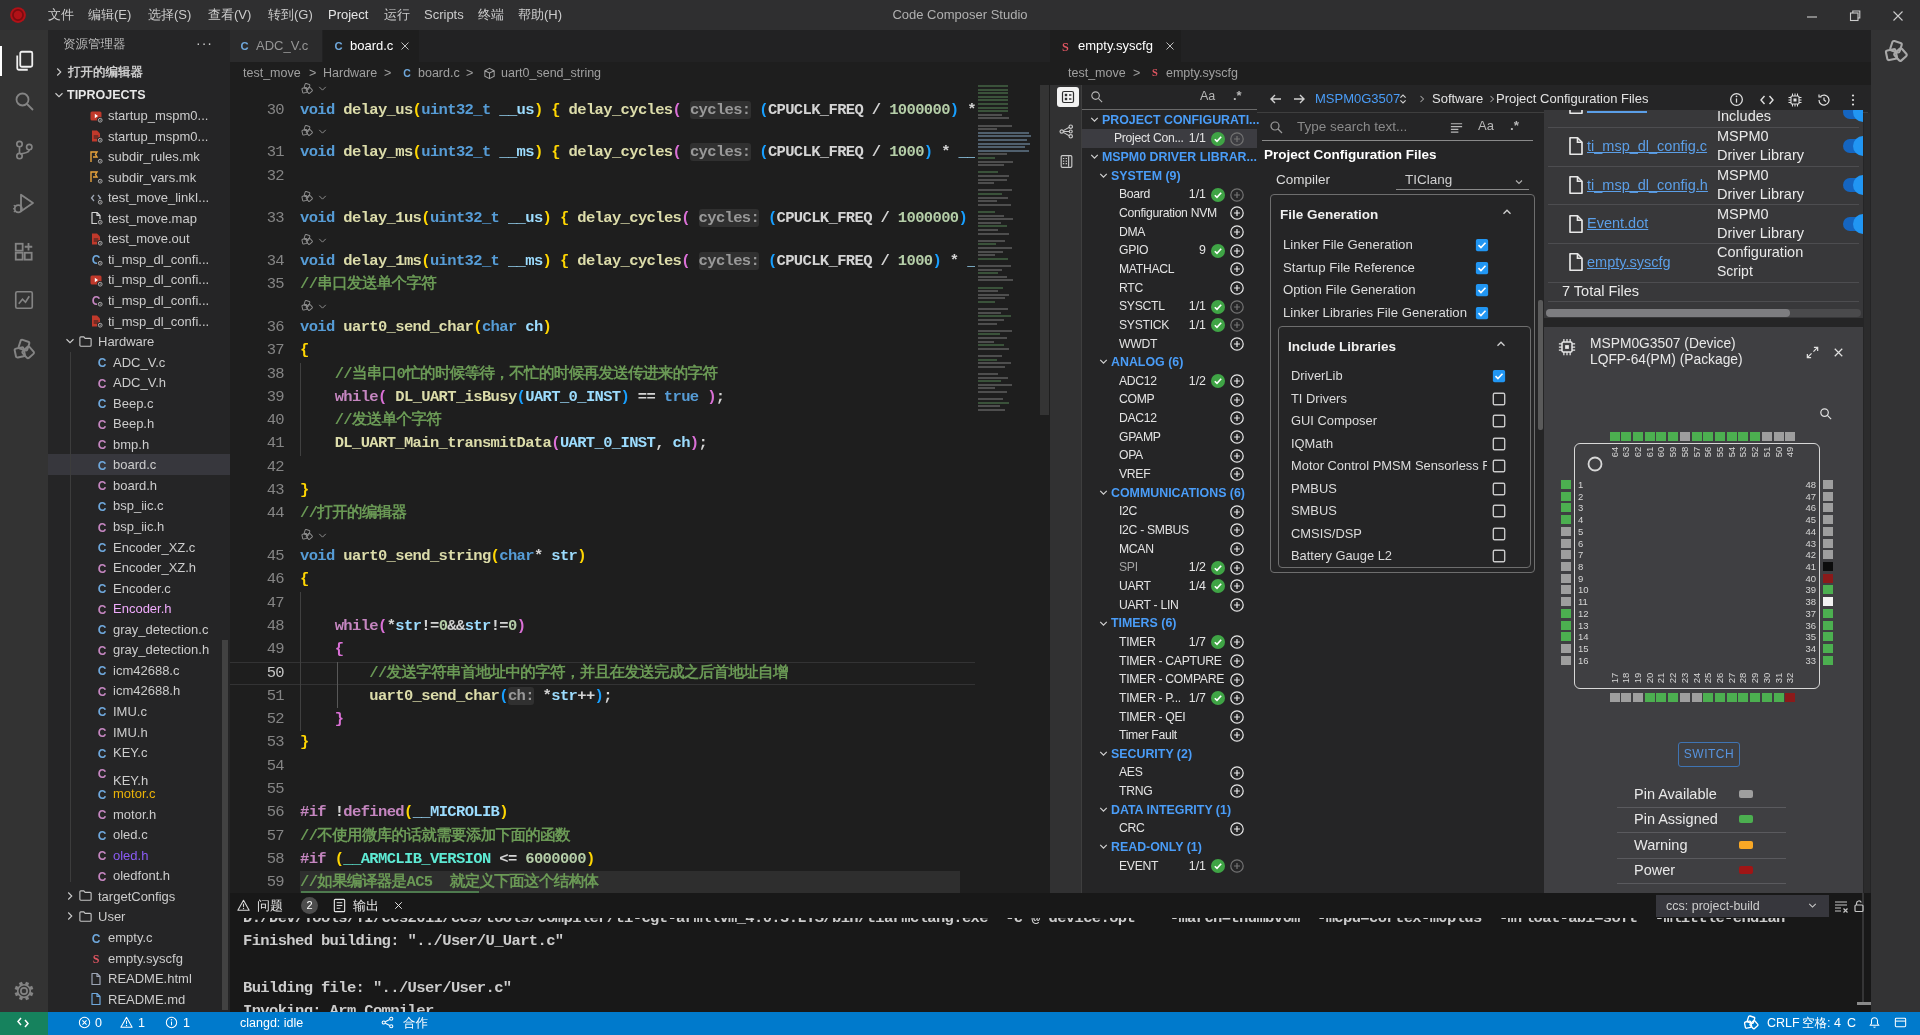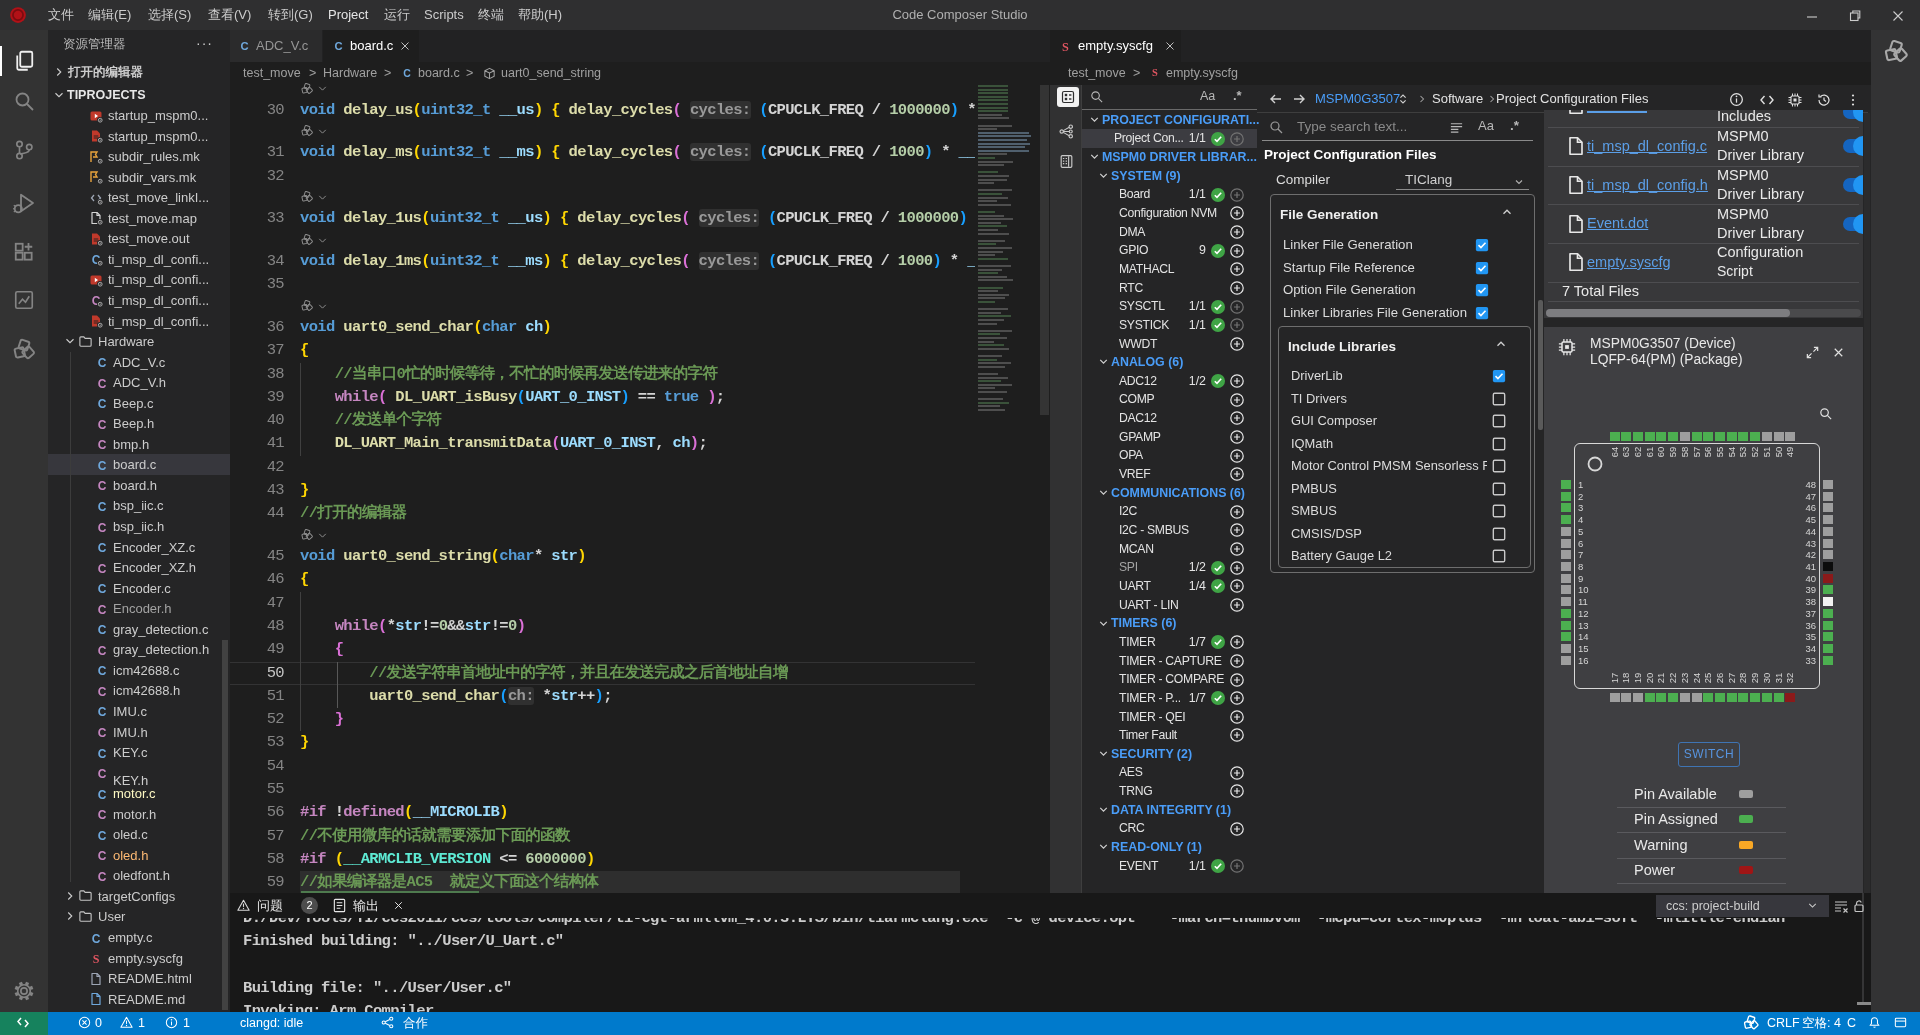--- a/index.html
+++ b/index.html
@@ -226,21 +226,21 @@
     <text x="8" y="12.5" font-size="12" font-weight="bold" fill="#c586c0" text-anchor="middle" font-family="Liberation Sans">C</text>
   </svg>
 <div style="left:113px;top:557.1px;width:120px;height:21px;line-height:21px;font-size:13px;color:#cccccc;">Encoder_XZ.h</div>
 <svg style="position:absolute;left:94px;top:580.15px;" width="16" height="16" viewBox="0 0 16 16">
     <text x="8" y="12.5" font-size="12" font-weight="bold" fill="#6fa8dc" text-anchor="middle" font-family="Liberation Sans">C</text>
   </svg>
 <div style="left:113px;top:577.65px;width:120px;height:21px;line-height:21px;font-size:13px;color:#cccccc;">Encoder.c</div>
 <svg style="position:absolute;left:94px;top:600.6999999999999px;" width="16" height="16" viewBox="0 0 16 16">
     <text x="8" y="12.5" font-size="12" font-weight="bold" fill="#c586c0" text-anchor="middle" font-family="Liberation Sans">C</text>
   </svg>
-<div style="left:113px;top:598.1999999999999px;width:120px;height:21px;line-height:21px;font-size:13px;color:#a3a3a3;">Encoder.h</div>
+<div style="left:113px;top:598.1999999999999px;width:120px;height:21px;line-height:21px;font-size:13px;color:#f0abfc;">Encoder.h</div>
 <svg style="position:absolute;left:94px;top:621.2499999999999px;" width="16" height="16" viewBox="0 0 16 16">
     <text x="8" y="12.5" font-size="12" font-weight="bold" fill="#6fa8dc" text-anchor="middle" font-family="Liberation Sans">C</text>
   </svg>
 <div style="left:113px;top:618.7499999999999px;width:120px;height:21px;line-height:21px;font-size:13px;color:#cccccc;">gray_detection.c</div>
 <svg style="position:absolute;left:94px;top:641.7999999999998px;" width="16" height="16" viewBox="0 0 16 16">
     <text x="8" y="12.5" font-size="12" font-weight="bold" fill="#c586c0" text-anchor="middle" font-family="Liberation Sans">C</text>
   </svg>
 <div style="left:113px;top:639.2999999999998px;width:120px;height:21px;line-height:21px;font-size:13px;color:#cccccc;">gray_detection.h</div>
 <svg style="position:absolute;left:94px;top:662.3499999999998px;" width="16" height="16" viewBox="0 0 16 16">
     <text x="8" y="12.5" font-size="12" font-weight="bold" fill="#6fa8dc" text-anchor="middle" font-family="Liberation Sans">C</text>
@@ -262,33 +262,33 @@
     <text x="8" y="12.5" font-size="12" font-weight="bold" fill="#6fa8dc" text-anchor="middle" font-family="Liberation Sans">C</text>
   </svg>
 <div style="left:113px;top:742.0499999999996px;width:120px;height:21px;line-height:21px;font-size:13px;color:#cccccc;">KEY.c</div>
 <svg style="position:absolute;left:94px;top:765.0999999999996px;" width="16" height="16" viewBox="0 0 16 16">
     <text x="8" y="12.5" font-size="12" font-weight="bold" fill="#c586c0" text-anchor="middle" font-family="Liberation Sans">C</text>
   </svg>
 <div style="left:113px;top:762.5999999999996px;width:120px;height:21px;line-height:21px;font-size:13px;color:#cccccc;margin-top:7px;">KEY.h</div>
 <svg style="position:absolute;left:94px;top:785.6499999999995px;" width="16" height="16" viewBox="0 0 16 16">
     <text x="8" y="12.5" font-size="12" font-weight="bold" fill="#6fa8dc" text-anchor="middle" font-family="Liberation Sans">C</text>
   </svg>
-<div style="left:113px;top:783.1499999999995px;width:120px;height:21px;line-height:21px;font-size:13px;color:#fef9c3;">motor.c</div>
+<div style="left:113px;top:783.1499999999995px;width:120px;height:21px;line-height:21px;font-size:13px;color:#eab308;">motor.c</div>
 <svg style="position:absolute;left:94px;top:806.1999999999995px;" width="16" height="16" viewBox="0 0 16 16">
     <text x="8" y="12.5" font-size="12" font-weight="bold" fill="#c586c0" text-anchor="middle" font-family="Liberation Sans">C</text>
   </svg>
 <div style="left:113px;top:803.6999999999995px;width:120px;height:21px;line-height:21px;font-size:13px;color:#cccccc;">motor.h</div>
 <svg style="position:absolute;left:94px;top:826.7499999999994px;" width="16" height="16" viewBox="0 0 16 16">
     <text x="8" y="12.5" font-size="12" font-weight="bold" fill="#6fa8dc" text-anchor="middle" font-family="Liberation Sans">C</text>
   </svg>
 <div style="left:113px;top:824.2499999999994px;width:120px;height:21px;line-height:21px;font-size:13px;color:#cccccc;">oled.c</div>
 <svg style="position:absolute;left:94px;top:847.2999999999994px;" width="16" height="16" viewBox="0 0 16 16">
     <text x="8" y="12.5" font-size="12" font-weight="bold" fill="#c586c0" text-anchor="middle" font-family="Liberation Sans">C</text>
   </svg>
-<div style="left:113px;top:844.7999999999994px;width:120px;height:21px;line-height:21px;font-size:13px;color:#fdba74;">oled.h</div>
+<div style="left:113px;top:844.7999999999994px;width:120px;height:21px;line-height:21px;font-size:13px;color:#8b5cf6;">oled.h</div>
 <svg style="position:absolute;left:94px;top:867.8499999999993px;" width="16" height="16" viewBox="0 0 16 16">
     <text x="8" y="12.5" font-size="12" font-weight="bold" fill="#c586c0" text-anchor="middle" font-family="Liberation Sans">C</text>
   </svg>
 <div style="left:113px;top:865.3499999999993px;width:120px;height:21px;line-height:21px;font-size:13px;color:#cccccc;">oledfont.h</div>
 <svg style="position:absolute;left:63px;top:888.8999999999993px;" width="14" height="14" viewBox="0 0 16 16">
     <path d="M6 4 L10 8 L6 12" fill="none" stroke="#cccccc" stroke-width="1.3"></path>
   </svg>
 <svg style="position:absolute;left:78px;top:888.3999999999993px;" width="15" height="15" viewBox="0 0 16 16">
     <path d="M2 4 a1 1 0 0 1 1-1 h3.2 l1.4 1.6 H13 a1 1 0 0 1 1 1 V12 a1 1 0 0 1 -1 1 H3 a1 1 0 0 1 -1-1 Z" fill="none" stroke="#c5c5c5" stroke-width="1.2"></path>
   </svg>
@@ -430,20 +430,21 @@
 <div style="left:301px;top:891.1999999999995px;width:178px;height:2px;background:#4e7a4e;"></div>
 <div class="mono" style="left:230px;top:871.1999999999995px;width:54px;height:23.3px;line-height:23.3px;font-size:15.5px;color:#858585;text-align:right;font-weight:normal;">59</div>
 <div style="left:300px;top:362.50000000000006px;width:1px;height:93.20000000000005px;background:#404040;"></div>
 <div style="left:300px;top:591.6px;width:1px;height:139.79999999999973px;background:#404040;"></div>
 <div style="left:337px;top:661.4999999999999px;width:1px;height:46.59999999999991px;background:#585858;"></div>
 <div style="left:300px;top:62px;width:675px;height:831px;overflow:hidden;">
 <div class="mono" style="left:0;top:36.5px;width:1200px;height:23.3px;line-height:23.3px;font-size:15.5px;"><span style="color:#569CD6">void </span><span style="color:#DCDCAA">delay_us</span><span style="color:#FFD602">(</span><span style="color:#569CD6">uint32_t</span><span style="color:#D4D4D4"> </span><span style="color:#9CDCFE">__us</span><span style="color:#FFD602">)</span><span style="color:#D4D4D4"> </span><span style="color:#FFD602">{</span><span style="color:#D4D4D4"> </span><span style="color:#DCDCAA">delay_cycles</span><span style="color:#DA70D6">(</span><span style="color:#D4D4D4"> </span><span style="color:#999999;background:#303030;border-radius:3px;">cycles:</span><span style="color:#D4D4D4"> </span><span style="color:#179FFF">(</span><span style="color:#D4D4D4">CPUCLK_FREQ</span><span style="color:#D4D4D4"> / </span><span style="color:#B5CEA8">1000000</span><span style="color:#179FFF">)</span><span style="color:#D4D4D4"> * </span></div>
 <div class="mono" style="left:0;top:79.2px;width:1200px;height:23.3px;line-height:23.3px;font-size:15.5px;"><span style="color:#569CD6">void </span><span style="color:#DCDCAA">delay_ms</span><span style="color:#FFD602">(</span><span style="color:#569CD6">uint32_t</span><span style="color:#D4D4D4"> </span><span style="color:#9CDCFE">__ms</span><span style="color:#FFD602">)</span><span style="color:#D4D4D4"> </span><span style="color:#FFD602">{</span><span style="color:#D4D4D4"> </span><span style="color:#DCDCAA">delay_cycles</span><span style="color:#DA70D6">(</span><span style="color:#D4D4D4"> </span><span style="color:#999999;background:#303030;border-radius:3px;">cycles:</span><span style="color:#D4D4D4"> </span><span style="color:#179FFF">(</span><span style="color:#D4D4D4">CPUCLK_FREQ</span><span style="color:#D4D4D4"> / </span><span style="color:#B5CEA8">1000</span><span style="color:#179FFF">)</span><span style="color:#D4D4D4"> * </span><span style="color:#9CDCFE">__ms</span></div>
 <div class="mono" style="left:0;top:145.2px;width:1200px;height:23.3px;line-height:23.3px;font-size:15.5px;"><span style="color:#569CD6">void </span><span style="color:#DCDCAA">delay_1us</span><span style="color:#FFD602">(</span><span style="color:#569CD6">uint32_t</span><span style="color:#D4D4D4"> </span><span style="color:#9CDCFE">__us</span><span style="color:#FFD602">)</span><span style="color:#D4D4D4"> </span><span style="color:#FFD602">{</span><span style="color:#D4D4D4"> </span><span style="color:#DCDCAA">delay_cycles</span><span style="color:#DA70D6">(</span><span style="color:#D4D4D4"> </span><span style="color:#999999;background:#303030;border-radius:3px;">cycles:</span><span style="color:#D4D4D4"> </span><span style="color:#179FFF">(</span><span style="color:#D4D4D4">CPUCLK_FREQ</span><span style="color:#D4D4D4"> / </span><span style="color:#B5CEA8">1000000</span><span style="color:#179FFF">)</span><span style="color:#D4D4D4"> * </span></div>
 <div class="mono" style="left:0;top:187.9px;width:1200px;height:23.3px;line-height:23.3px;font-size:15.5px;"><span style="color:#569CD6">void </span><span style="color:#DCDCAA">delay_1ms</span><span style="color:#FFD602">(</span><span style="color:#569CD6">uint32_t</span><span style="color:#D4D4D4"> </span><span style="color:#9CDCFE">__ms</span><span style="color:#FFD602">)</span><span style="color:#D4D4D4"> </span><span style="color:#FFD602">{</span><span style="color:#D4D4D4"> </span><span style="color:#DCDCAA">delay_cycles</span><span style="color:#DA70D6">(</span><span style="color:#D4D4D4"> </span><span style="color:#999999;background:#303030;border-radius:3px;">cycles:</span><span style="color:#D4D4D4"> </span><span style="color:#179FFF">(</span><span style="color:#D4D4D4">CPUCLK_FREQ</span><span style="color:#D4D4D4"> / </span><span style="color:#B5CEA8">1000</span><span style="color:#179FFF">)</span><span style="color:#D4D4D4"> * </span><span style="color:#9CDCFE">__ms</span></div>
+<div class="mono" style="left:0;top:211.2px;width:1200px;height:23.3px;line-height:23.3px;font-size:15.5px;"><span style="color:#6A9955">//串口发送单个字符</span></div>
 <div class="mono" style="left:0;top:253.9px;width:1200px;height:23.3px;line-height:23.3px;font-size:15.5px;"><span style="color:#569CD6">void </span><span style="color:#DCDCAA">uart0_send_char</span><span style="color:#FFD602">(</span><span style="color:#569CD6">char</span><span style="color:#D4D4D4"> </span><span style="color:#9CDCFE">ch</span><span style="color:#FFD602">)</span></div>
 <div class="mono" style="left:0;top:277.2px;width:1200px;height:23.3px;line-height:23.3px;font-size:15.5px;"><span style="color:#FFD602">{</span></div>
 <div class="mono" style="left:0;top:300.5px;width:1200px;height:23.3px;line-height:23.3px;font-size:15.5px;"><span style="color:#6A9955">    //当串口0忙的时候等待，不忙的时候再发送传进来的字符</span></div>
 <div class="mono" style="left:0;top:323.8px;width:1200px;height:23.3px;line-height:23.3px;font-size:15.5px;"><span style="color:#D4D4D4">    </span><span style="color:#C586C0">while</span><span style="color:#DA70D6">(</span><span style="color:#D4D4D4"> </span><span style="color:#DCDCAA">DL_UART_isBusy</span><span style="color:#179FFF">(</span><span style="color:#9CDCFE">UART_0_INST</span><span style="color:#179FFF">)</span><span style="color:#D4D4D4"> == </span><span style="color:#569CD6">true</span><span style="color:#D4D4D4"> </span><span style="color:#DA70D6">)</span><span style="color:#D4D4D4">;</span></div>
 <div class="mono" style="left:0;top:347.1px;width:1200px;height:23.3px;line-height:23.3px;font-size:15.5px;"><span style="color:#6A9955">    //发送单个字符</span></div>
 <div class="mono" style="left:0;top:370.4px;width:1200px;height:23.3px;line-height:23.3px;font-size:15.5px;"><span style="color:#D4D4D4">    </span><span style="color:#DCDCAA">DL_UART_Main_transmitData</span><span style="color:#DA70D6">(</span><span style="color:#9CDCFE">UART_0_INST</span><span style="color:#D4D4D4">, </span><span style="color:#9CDCFE">ch</span><span style="color:#DA70D6">)</span><span style="color:#D4D4D4">;</span></div>
 <div class="mono" style="left:0;top:417.0px;width:1200px;height:23.3px;line-height:23.3px;font-size:15.5px;"><span style="color:#FFD602">}</span></div>
 <div class="mono" style="left:0;top:440.3px;width:1200px;height:23.3px;line-height:23.3px;font-size:15.5px;"><span style="color:#6A9955">//打开的编辑器</span></div>
 <div class="mono" style="left:0;top:483.0px;width:1200px;height:23.3px;line-height:23.3px;font-size:15.5px;"><span style="color:#569CD6">void </span><span style="color:#DCDCAA">uart0_send_string</span><span style="color:#FFD602">(</span><span style="color:#569CD6">char</span><span style="color:#D4D4D4">* </span><span style="color:#9CDCFE">str</span><span style="color:#FFD602">)</span></div>
 <div class="mono" style="left:0;top:506.3px;width:1200px;height:23.3px;line-height:23.3px;font-size:15.5px;"><span style="color:#FFD602">{</span></div>

